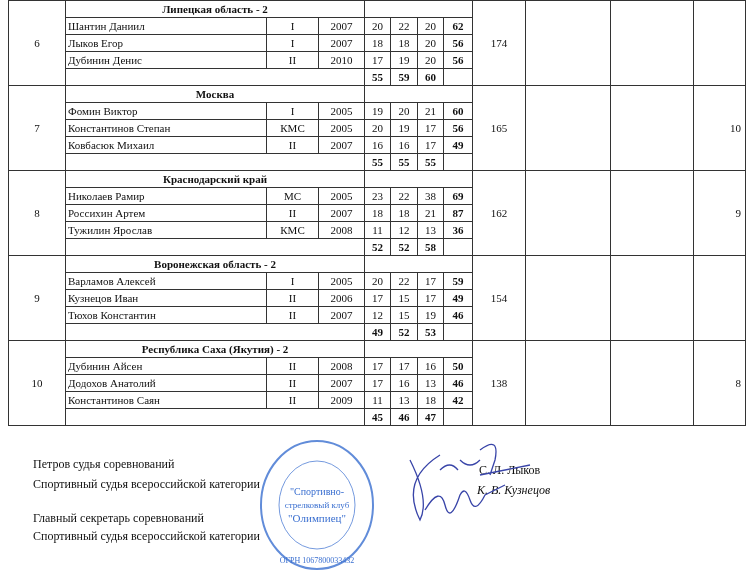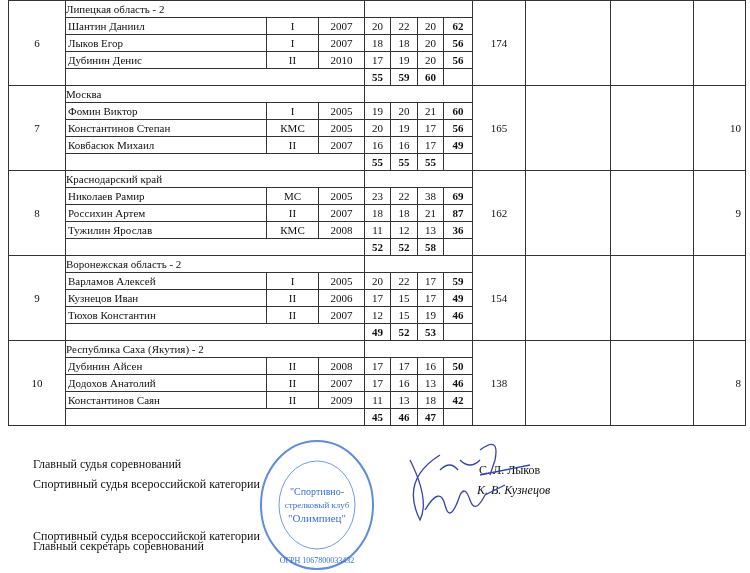--- a/index.html
+++ b/index.html
@@ -1,20 +1,20 @@
 <!DOCTYPE html>
 <html><head>
 <meta charset="utf-8">
 <style>
   html,body{margin:0;padding:0;background:#fff;}
   body{width:750px;height:573px;overflow:hidden;position:relative;font-family:"Liberation Serif",serif;color:#111;}
   table.res{position:absolute;left:8px;top:0px;border-collapse:collapse;table-layout:fixed;}
   table.res td{border:1px solid #333;padding:0;font-size:11px;height:16px;line-height:15px;overflow:hidden;white-space:nowrap;}
   td.place{text-align:center;font-size:22px;vertical-align:middle;}
-  td.team{text-align:left;font-weight:normal;}
+  td.team{text-align:center;font-weight:bold;}
   td.name{padding-left:2px !important;}
   td.c{text-align:center;}
   td.b{font-weight:bold;text-align:center;}
   td.big{text-align:center;font-size:22px;vertical-align:middle;}
   td.bigr{text-align:right;font-size:22px;vertical-align:middle;padding-right:4px !important;}
   .sig{position:absolute;font-size:12px;line-height:16px;}
   .stamp{position:absolute;left:258px;top:437px;width:118px;height:136px;}
 </style>
 </head>
 <body>
@@ -246,24 +246,24 @@
       <tr>
         <td colspan="3"></td>
         <td class="b">45</td>
         <td class="b">46</td>
         <td class="b">47</td>
         <td></td>
       </tr>
     </tbody>
 </table>
 
-<div class="sig" style="left:33px;top:456px;">Главный судья соревнований</div>
+<div class="sig" style="left:33px;top:456px;">Петров судья соревнований</div>
 <div class="sig" style="left:33px;top:476px;">Спортивный судья всероссийской категории</div>
 <div class="sig" style="left:479px;top:462px;">С. Л. Лыков</div>
-<div class="sig" style="left:33px;top:538px;">Главный секретарь соревнований</div>
+<div class="sig" style="left:33px;top:510px;">Главный секретарь соревнований</div>
 <div class="sig" style="left:33px;top:528px;">Спортивный судья всероссийской категории</div>
 <div class="sig" style="left:477px;top:482px;font-style:italic;">К. В. Кузнецов</div>
 
 <svg class="stamp" viewBox="0 0 118 136">
   <ellipse cx="59" cy="68" rx="56" ry="64" fill="none" stroke="#3a6fd0" stroke-width="2" opacity="0.8"></ellipse>
   <ellipse cx="59" cy="68" rx="38" ry="44" fill="none" stroke="#3a6fd0" stroke-width="1" opacity="0.7"></ellipse>
   <text x="59" y="58" text-anchor="middle" font-size="10" fill="#3a6fd0" font-family="Liberation Serif, serif">"Спортивно-</text>
   <text x="59" y="71" text-anchor="middle" font-size="9" fill="#3a6fd0" font-family="Liberation Serif, serif">стрелковый клуб</text>
   <text x="59" y="85" text-anchor="middle" font-size="11" fill="#3a6fd0" font-family="Liberation Serif, serif">"Олимпиец"</text>
   <text x="59" y="126" text-anchor="middle" font-size="8" fill="#3a6fd0" font-family="Liberation Serif, serif">ОГРН 1067800033432</text>

